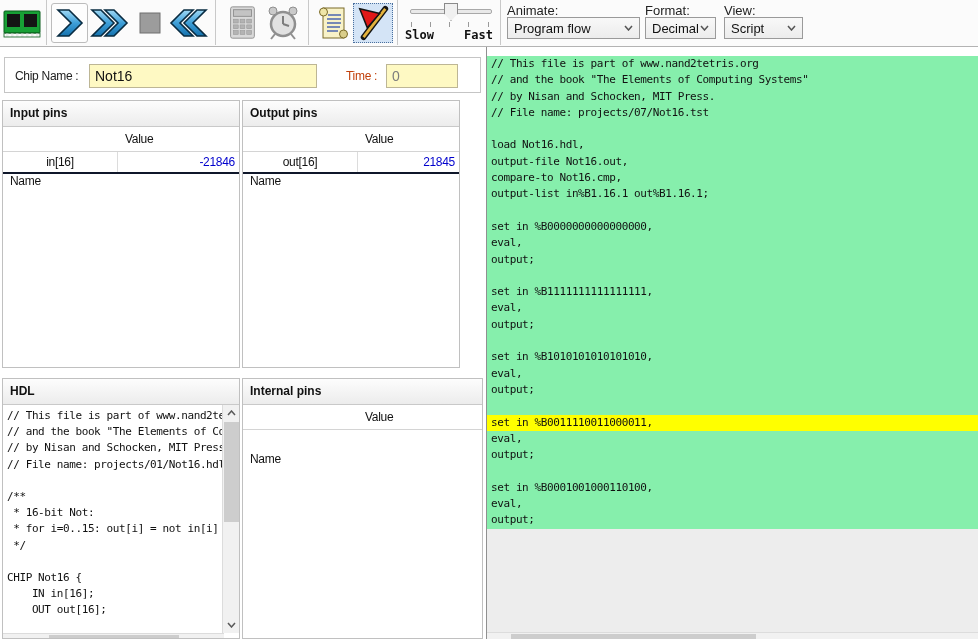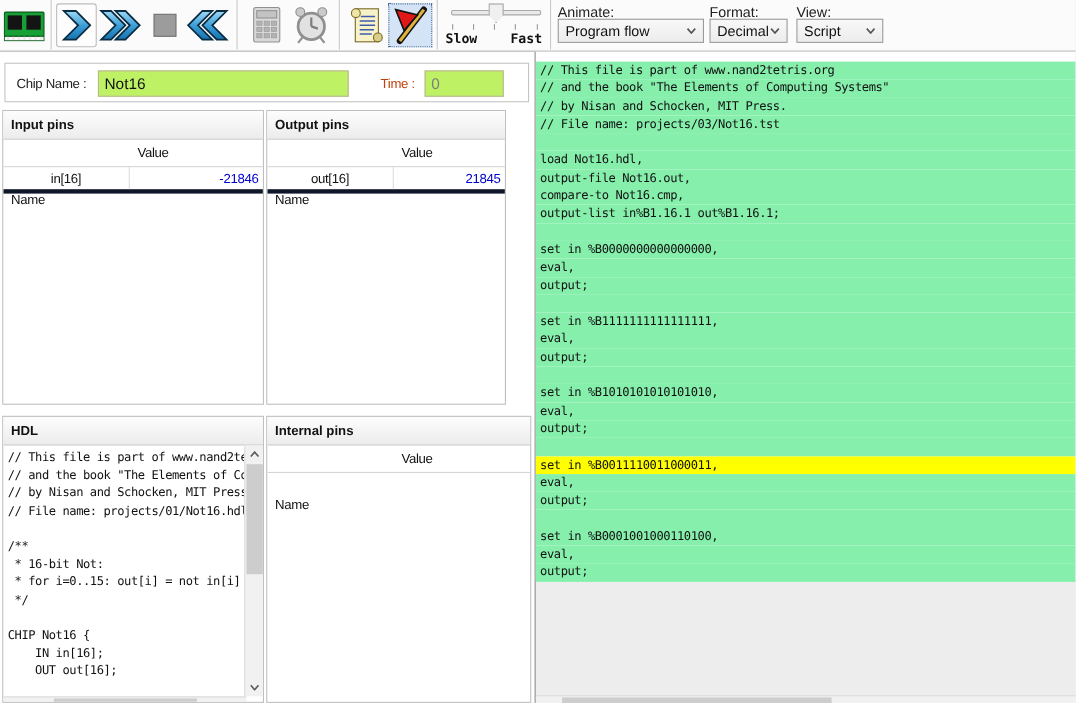--- a/index.html
+++ b/index.html
@@ -27,32 +27,32 @@
   .dd-label{position:absolute;top:3px;font-size:13px;color:#222;}
   .win-select{position:absolute;top:17px;height:22px;box-sizing:border-box;border:1px solid #9a9a9a;
               background:linear-gradient(#f8f8f8,#ececec);display:flex;align-items:center;
               padding:0 6px;font-size:13px;color:#111;}
   .win-select .chev{margin-left:auto;display:flex;align-items:center;}
 
   
   #chipbar{position:absolute;left:4px;top:57px;width:477px;height:36px;box-sizing:border-box;
            border:1px solid #c5c5c5;background:#fff;}
   .bar-label{position:absolute;top:11px;color:#222;}
-  .yfield{position:absolute;top:6px;height:24px;box-sizing:border-box;background:#bef264;
+  .yfield{position:absolute;top:6px;height:24px;box-sizing:border-box;background:#fef9c3;
           border:1px solid #bdb695;font-family:"Liberation Sans",sans-serif;font-size:14px;
           padding:0 5px;color:#111;}
 
   
   .panel{position:absolute;box-sizing:border-box;border:1px solid #c0c0c0;background:#fff;overflow:hidden;}
   .panel-title{height:25px;line-height:25px;padding-left:7px;font-size:12px;font-weight:bold;
                color:#111;background:linear-gradient(#fdfdfd,#ececec);border-bottom:1px solid #c9c9c9;}
   .thead{display:flex;height:24px;border-bottom:1px solid #d4d4d4;}
   .thcell{box-sizing:border-box;line-height:24px;padding-left:7px;color:#111;}
   .thcell.first{width:115px;border-right:1px solid #dcdcdc;margin-top:42px;}
-  .prow{display:flex;height:20px;border-bottom:4px solid #0f172a;}
+  .prow{display:flex;height:20px;border-bottom:2px solid #0f172a;}
   .pcell{box-sizing:border-box;line-height:20px;}
   .pname{width:115px;border-right:1px solid #dcdcdc;text-align:center;color:#111;}
   .pvalue{flex:1;text-align:right;padding-right:4px;color:#0000cd;}
 
   
   #hdl-lines{position:absolute;left:0;top:26px;right:17px;bottom:0;overflow:hidden;
              padding:3px 0 0 4px;}
   .hrow{height:16.2px;line-height:16.2px;white-space:pre;overflow:hidden;color:#111;}
 
   
@@ -307,21 +307,21 @@
       <div class="thcell mono12">Value</div>
     </div>
     <div></div>
   </div>
 
   <div id="script-panel">
     <div id="script-lines">
         <div class="srow mono11">// This file is part of www.nand2tetris.org</div>
         <div class="srow mono11">// and the book "The Elements of Computing Systems"</div>
         <div class="srow mono11">// by Nisan and Schocken, MIT Press.</div>
-        <div class="srow mono11">// File name: projects/03/Not16.tst</div>
+        <div class="srow mono11">// File name: projects/07/Not16.tst</div>
         <div class="srow mono11"></div>
         <div class="srow mono11">load Not16.hdl,</div>
         <div class="srow mono11">output-file Not16.out,</div>
         <div class="srow mono11">compare-to Not16.cmp,</div>
         <div class="srow mono11">output-list in%B1.16.1 out%B1.16.1;</div>
         <div class="srow mono11"></div>
         <div class="srow mono11">set in %B0000000000000000,</div>
         <div class="srow mono11">eval,</div>
         <div class="srow mono11">output;</div>
         <div class="srow mono11"></div>

